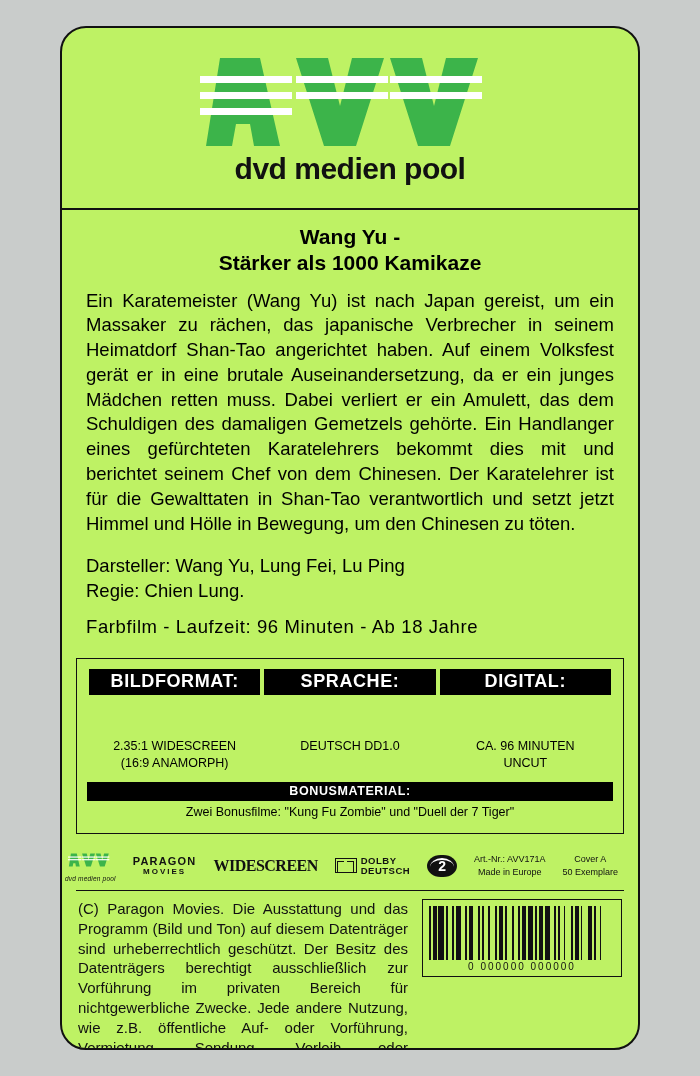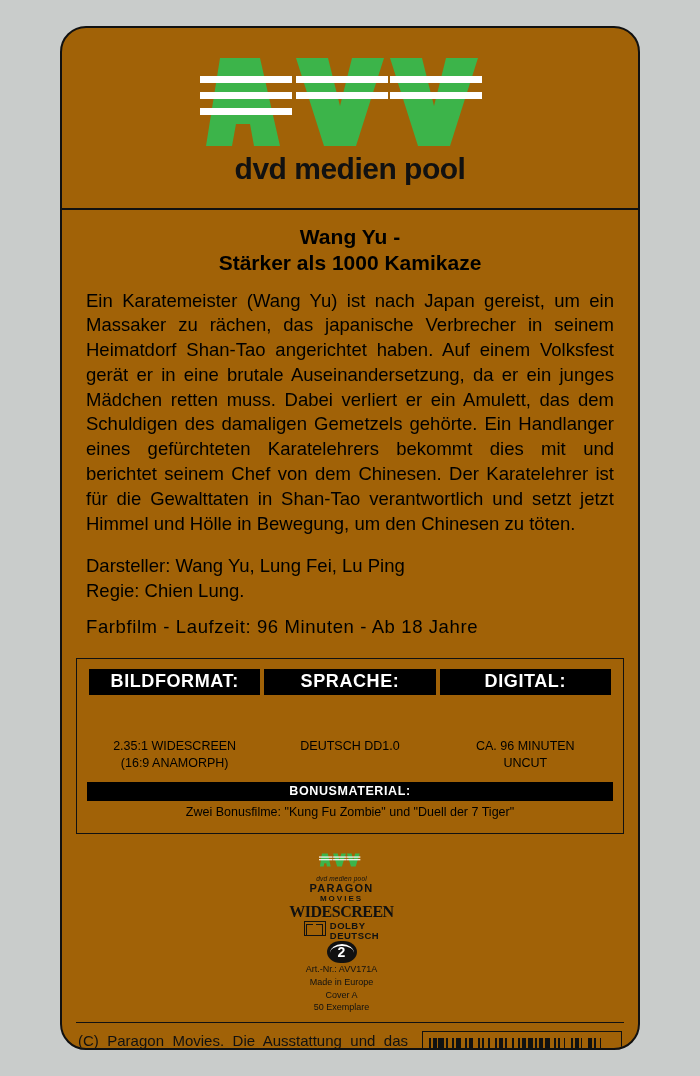--- a/index.html
+++ b/index.html
@@ -19,21 +19,21 @@
     height: 1076px;
     background: #c9cccb;
     box-sizing: border-box;
   }
   .card {
     position: absolute;
     left: 60px;
     top: 26px;
     width: 580px;
     height: 1024px;
-    background: #a16207;
+    background: #bef264;
     border: 2px solid #111;
     border-radius: 26px;
     box-sizing: border-box;
     overflow: hidden;
   }
 
   
   .logo-block {
     padding: 26px 0 10px 0;
     text-align: center;
@@ -149,21 +149,20 @@
     padding-top: 4px;
     color: #000;
   }
 
   
   .logos-strip {
     display: flex;
     align-items: center;
     justify-content: space-between;
     padding: 16px 20px 6px 3px;
-    flex-direction: column;
   }
   .mini-avv { text-align: center; }
   .mini-avv .sub {
     font-size: 6.5px;
     font-style: italic;
     color: #111;
     letter-spacing: 0.2px;
     margin-top: 1px;
   }
   .paragon {
@@ -177,20 +176,21 @@
   .paragon .small { font-size: 8px; letter-spacing: 2px; }
   .widescreen-logo {
     font-size: 16px;
     font-weight: bold;
     letter-spacing: -0.5px;
     color: #111;
     font-family: "Liberation Serif", serif;
   }
   .dolby {
     display: flex;
+    align-items: center;
     gap: 4px;
   }
   .dolby-mark {
     border: 1.4px solid #111;
     width: 20px; height: 13px;
     position: relative;
   }
   .dolby-mark:before, .dolby-mark:after {
     content: "";
     position: absolute;

